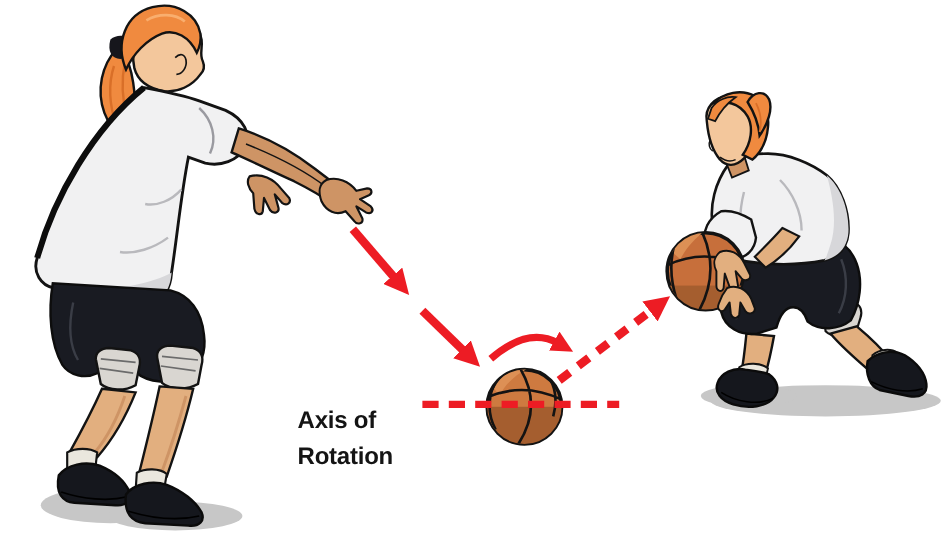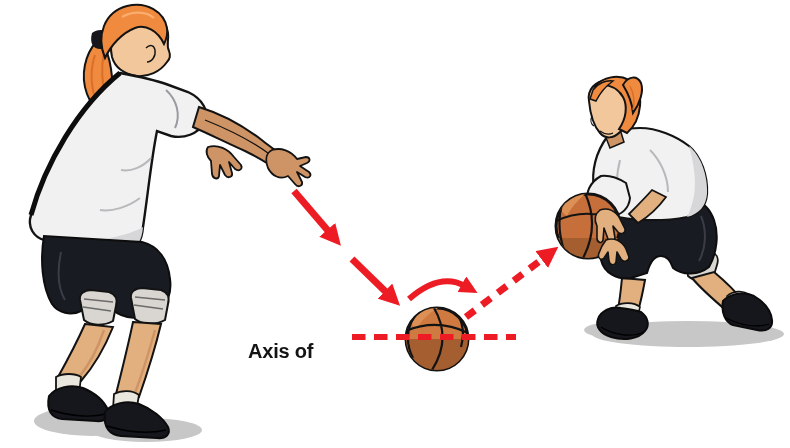--- a/index.html
+++ b/index.html
@@ -163,15 +163,16 @@
     <line class="red-stroke" x1="294" y1="191" x2="330" y2="233" stroke-width="7" marker-end="url(#ah)"></line>
     <line class="red-stroke" x1="352" y1="259" x2="388" y2="294" stroke-width="7" marker-end="url(#ah)"></line>
     <path class="red-stroke" d="M409,299 Q440,272 465,286" stroke-width="6" marker-end="url(#ah)"></path>
     <line class="red-stroke" x1="466" y1="317" x2="545" y2="257" stroke-width="7" stroke-dasharray="11 9" marker-end="url(#ah)"></line>
     <line class="red-stroke" x1="352" y1="337" x2="516" y2="337" stroke-width="6" stroke-dasharray="13.5 8.5"></line>
   </g>
 </svg>
 
 <div class="axis-label">
   <div>Axis of</div>
+  <div>Rotation</div>
 </div>
 
 </div>
 
 </body></html>

